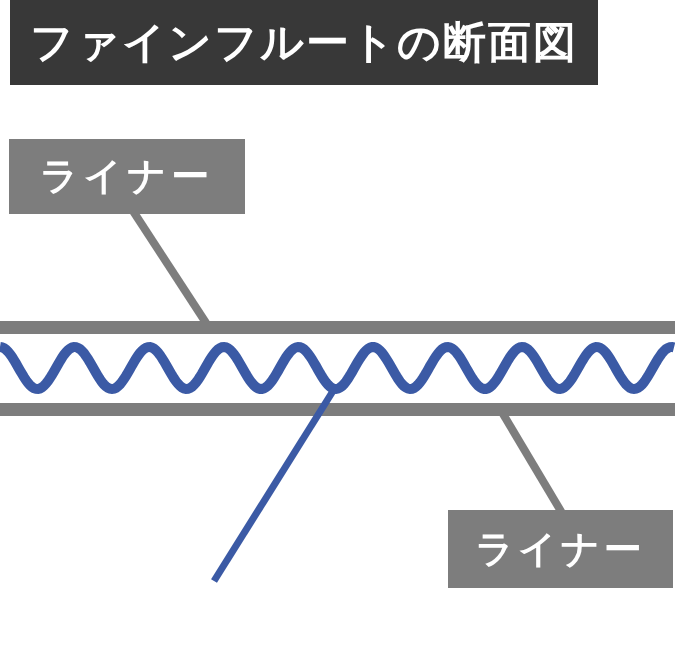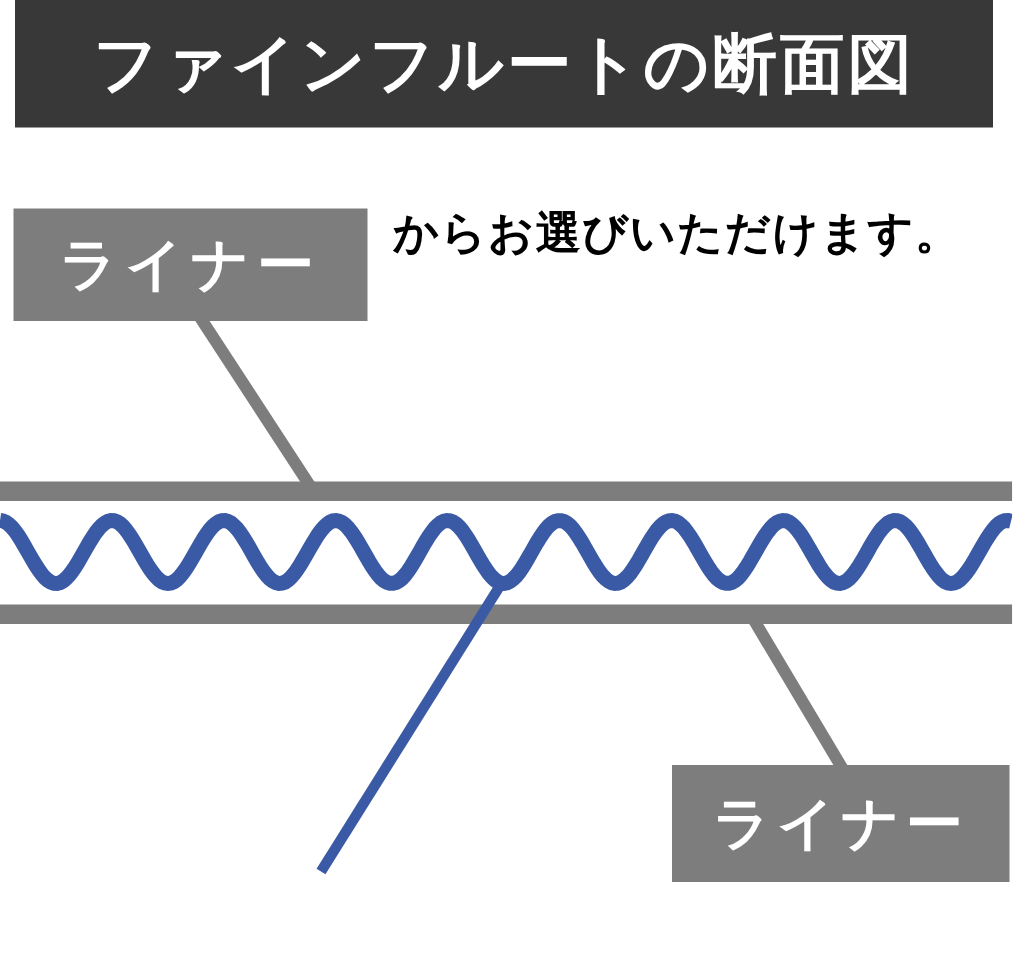--- a/index.html
+++ b/index.html
@@ -13,21 +13,21 @@
     width: 675px;
     height: 650px;
     background: #ffffff;
     overflow: hidden;
   }
   
   .title-bar {
     position: absolute;
     left: 10px;
     top: 0;
-    width: 652px;
+    width: 588px;
     height: 85px;
     background: var(--header-bg, #383838);
     display: flex;
     align-items: center;
     justify-content: center;
   }
   .title-bar .title-text {
     color: var(--header-text, #ffffff);
     font-size: 43px;
     font-weight: 700;
@@ -97,21 +97,20 @@
 </head>
 <body>
 
 <div class="canvas">
 
   <div class="title-bar">
     <span class="title-text">ファインフルートの断面図</span>
   </div>
 
   <div class="annotation">
-    <div>からお選びいただけます。</div>
   </div>
 
   <svg class="diagram" width="675" height="650" viewBox="0 0 675 650">
     <line class="leader-gray" x1="133" y1="211" x2="210" y2="329"></line>
     <line class="leader-gray" x1="500" y1="409" x2="562" y2="513"></line>
     <rect class="liner-bar" x="0" y="321" width="675" height="13"></rect>
     <rect class="liner-bar" x="0" y="403" width="675" height="13"></rect>
     <line class="leader-blue" x1="333" y1="391" x2="214" y2="581"></line>
     <path class="wave" d="M0 347.0 L2 347.3 L4 348.2 L6 349.6 L8 351.6 L10 354.0 L12 356.8 L14 360.0 L16 363.4 L18 366.9 L20 370.4 L22 373.8 L24 377.1 L26 380.2 L28 382.9 L30 385.2 L32 386.9 L34 388.2 L36 388.9 L38 389.0 L40 388.5 L42 387.4 L44 385.7 L46 383.6 L48 381.0 L50 378.1 L52 374.9 L54 371.4 L56 367.9 L58 364.4 L60 361.0 L62 357.8 L64 354.8 L66 352.3 L68 350.2 L70 348.6 L72 347.5 L74 347.0 L76 347.1 L78 347.9 L80 349.1 L82 350.9 L84 353.2 L86 356.0 L88 359.0 L90 362.3 L92 365.8 L94 369.3 L96 372.8 L98 376.2 L100 379.3 L102 382.1 L104 384.5 L106 386.5 L108 387.9 L110 388.7 L112 389.0 L114 388.7 L116 387.8 L118 386.3 L120 384.3 L122 381.8 L124 379.0 L126 375.9 L128 372.5 L130 369.0 L132 365.4 L134 362.0 L136 358.7 L138 355.7 L140 353.0 L142 350.7 L144 349.0 L146 347.8 L148 347.1 L150 347.0 L152 347.6 L154 348.7 L156 350.4 L158 352.5 L160 355.1 L162 358.1 L164 361.3 L166 364.7 L168 368.3 L170 371.8 L172 375.2 L174 378.4 L176 381.3 L178 383.8 L180 385.9 L182 387.5 L184 388.5 L186 389.0 L188 388.8 L190 388.1 L192 386.8 L194 384.9 L196 382.6 L198 379.9 L200 376.8 L202 373.5 L204 370.0 L206 366.5 L208 363.0 L210 359.7 L212 356.5 L214 353.8 L216 351.4 L218 349.5 L220 348.1 L222 347.2 L224 347.0 L226 347.4 L228 348.3 L230 349.8 L232 351.8 L234 354.3 L236 357.1 L238 360.3 L240 363.7 L242 367.2 L244 370.7 L246 374.2 L248 377.5 L250 380.5 L252 383.1 L254 385.4 L256 387.1 L258 388.3 L260 388.9 L262 388.9 L264 388.4 L266 387.2 L268 385.6 L270 383.4 L272 380.8 L274 377.8 L276 374.5 L278 371.1 L280 367.6 L282 364.0 L284 360.6 L286 357.4 L288 354.6 L290 352.0 L292 350.0 L294 348.4 L296 347.4 L298 347.0 L300 347.2 L302 348.0 L304 349.3 L306 351.2 L308 353.5 L310 356.3 L312 359.3 L314 362.7 L316 366.1 L318 369.7 L320 373.2 L322 376.5 L324 379.6 L326 382.4 L328 384.7 L330 386.6 L332 388.0 L334 388.8 L336 389.0 L338 388.6 L340 387.6 L342 386.1 L344 384.1 L346 381.6 L348 378.7 L350 375.5 L352 372.1 L354 368.6 L356 365.1 L358 361.6 L360 358.4 L362 355.4 L364 352.7 L366 350.5 L368 348.8 L370 347.7 L372 347.1 L374 347.1 L376 347.7 L378 348.8 L380 350.5 L382 352.7 L384 355.4 L386 358.4 L388 361.6 L390 365.1 L392 368.6 L394 372.1 L396 375.5 L398 378.7 L400 381.6 L402 384.1 L404 386.1 L406 387.6 L408 388.6 L410 389.0 L412 388.8 L414 388.0 L416 386.6 L418 384.7 L420 382.4 L422 379.6 L424 376.5 L426 373.2 L428 369.7 L430 366.1 L432 362.7 L434 359.3 L436 356.3 L438 353.5 L440 351.2 L442 349.3 L444 348.0 L446 347.2 L448 347.0 L450 347.4 L452 348.4 L454 350.0 L456 352.0 L458 354.6 L460 357.4 L462 360.6 L464 364.0 L466 367.6 L468 371.1 L470 374.5 L472 377.8 L474 380.8 L476 383.4 L478 385.6 L480 387.2 L482 388.4 L484 388.9 L486 388.9 L488 388.3 L490 387.1 L492 385.4 L494 383.1 L496 380.5 L498 377.5 L500 374.2 L502 370.7 L504 367.2 L506 363.7 L508 360.3 L510 357.1 L512 354.3 L514 351.8 L516 349.8 L518 348.3 L520 347.4 L522 347.0 L524 347.2 L526 348.1 L528 349.5 L530 351.4 L532 353.8 L534 356.5 L536 359.7 L538 363.0 L540 366.5 L542 370.0 L544 373.5 L546 376.8 L548 379.9 L550 382.6 L552 384.9 L554 386.8 L556 388.1 L558 388.8 L560 389.0 L562 388.5 L564 387.5 L566 385.9 L568 383.8 L570 381.3 L572 378.4 L574 375.2 L576 371.8 L578 368.3 L580 364.7 L582 361.3 L584 358.1 L586 355.1 L588 352.5 L590 350.4 L592 348.7 L594 347.6 L596 347.0 L598 347.1 L600 347.8 L602 349.0 L604 350.7 L606 353.0 L608 355.7 L610 358.7 L612 362.0 L614 365.4 L616 369.0 L618 372.5 L620 375.9 L622 379.0 L624 381.8 L626 384.3 L628 386.3 L630 387.8 L632 388.7 L634 389.0 L636 388.7 L638 387.9 L640 386.5 L642 384.5 L644 382.1 L646 379.3 L648 376.2 L650 372.8 L652 369.3 L654 365.8 L656 362.3 L658 359.0 L660 356.0 L662 353.2 L664 350.9 L666 349.1 L668 347.9 L670 347.1 L672 347.0 L674 347.5 "></path>
   </svg>

